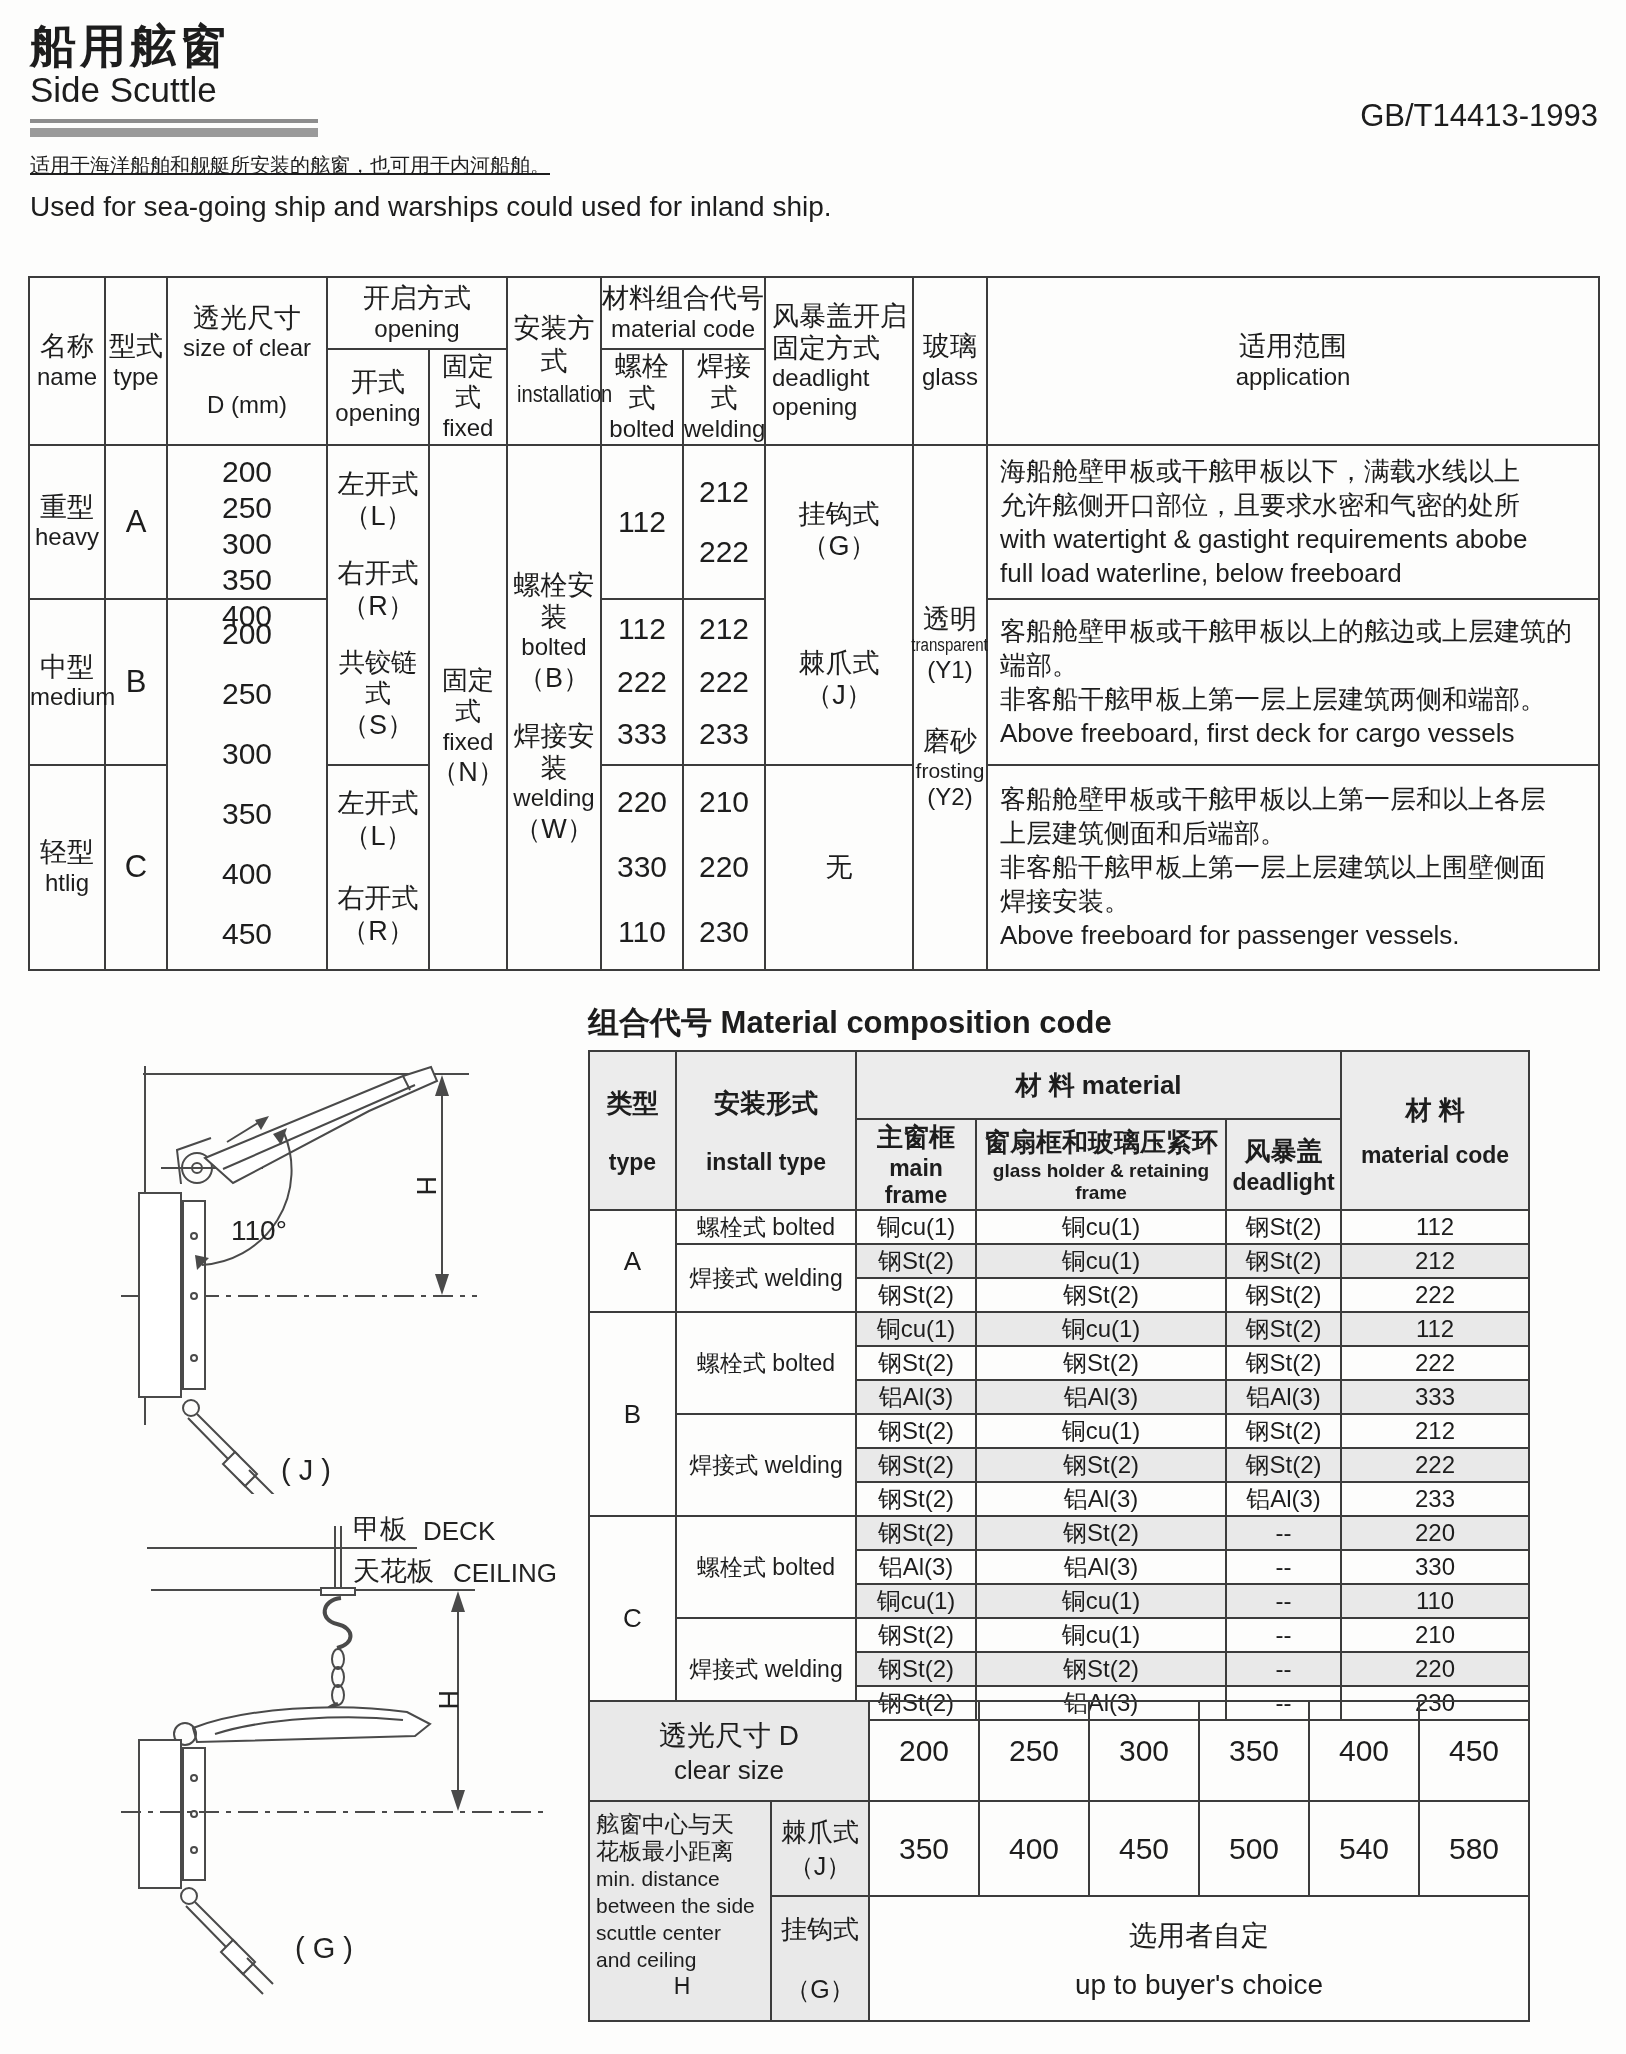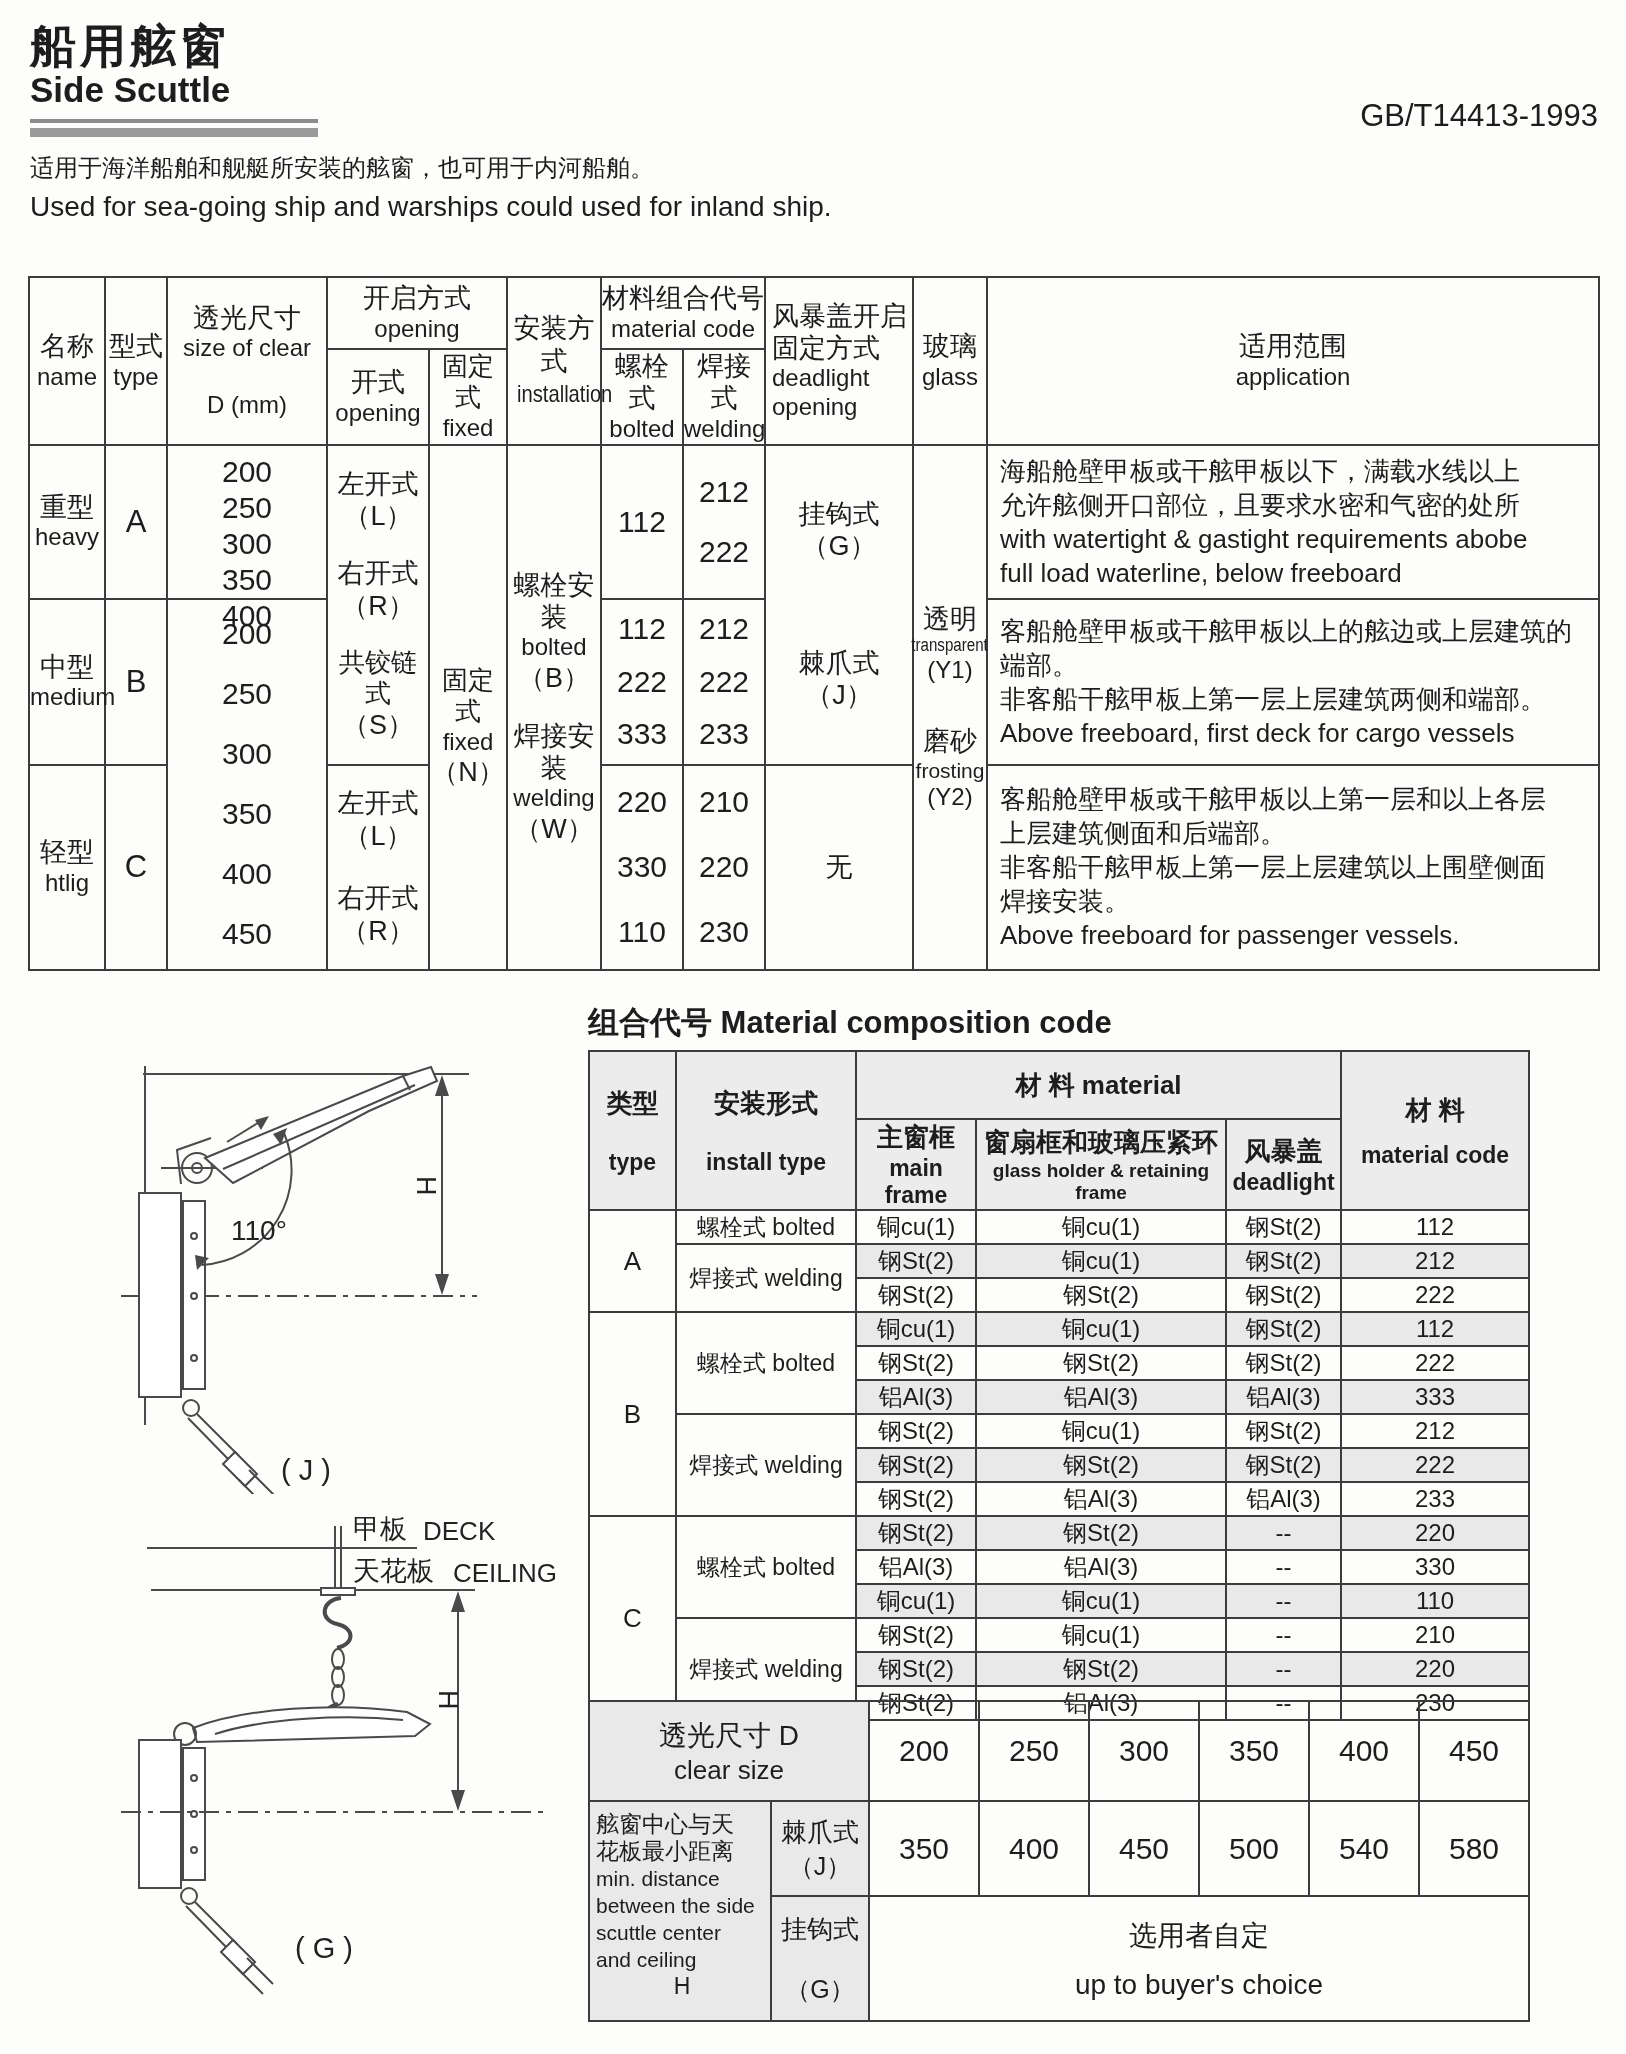--- a/index.html
+++ b/index.html
@@ -4,25 +4,25 @@
 <style>
   html,body { margin:0; padding:0; background:#ffffff; }
   .page {
     position:relative; width:1626px; height:2054px;
     background:#fdfdfc; overflow:hidden;
     font-family:"Liberation Sans","DejaVu Sans",sans-serif;
     color:#1d1d1d;
   }
   
   .title-cn { position:absolute; left:30px; top:16px; font-size:46px; font-weight:bold; letter-spacing:4px; }
-  .title-en { position:absolute; left:30px; top:70px; font-size:35px; font-weight:bold; }
+  .title-en { position:absolute; left:30px; top:70px; font-size:35px; font-weight:normal; }
   .rule1 { position:absolute; left:30px; top:119px; width:288px; height:4px; background:#8d8d8d; }
   .rule2 { position:absolute; left:30px; top:128px; width:288px; height:9px; background:#9a9a9a; }
   .standard { position:absolute; left:1200px; top:98px; width:398px; font-size:31px; text-align:right; }
-  .intro-cn { position:absolute; left:30px; top:152px; font-size:24px; }
+  .intro-cn { position:absolute; left:30px; top:152px; font-size:20px;text-decoration:underline; }
   .intro-en { position:absolute; left:30px; top:191px; font-size:28px; }
 
   
   table { border-collapse:collapse; table-layout:fixed; }
   td { border:2px solid #3c3c3c; text-align:center; vertical-align:middle; padding:0; }
   .en { font-size:24px; }
   .sq { display:inline-block; transform:scaleX(0.84); transform-origin:50% 50%; white-space:nowrap; }
   .dist { display:flex; flex-direction:column; justify-content:space-around; align-items:center; }
   .stackc { display:flex; flex-direction:column; justify-content:center; align-items:center; }
 

